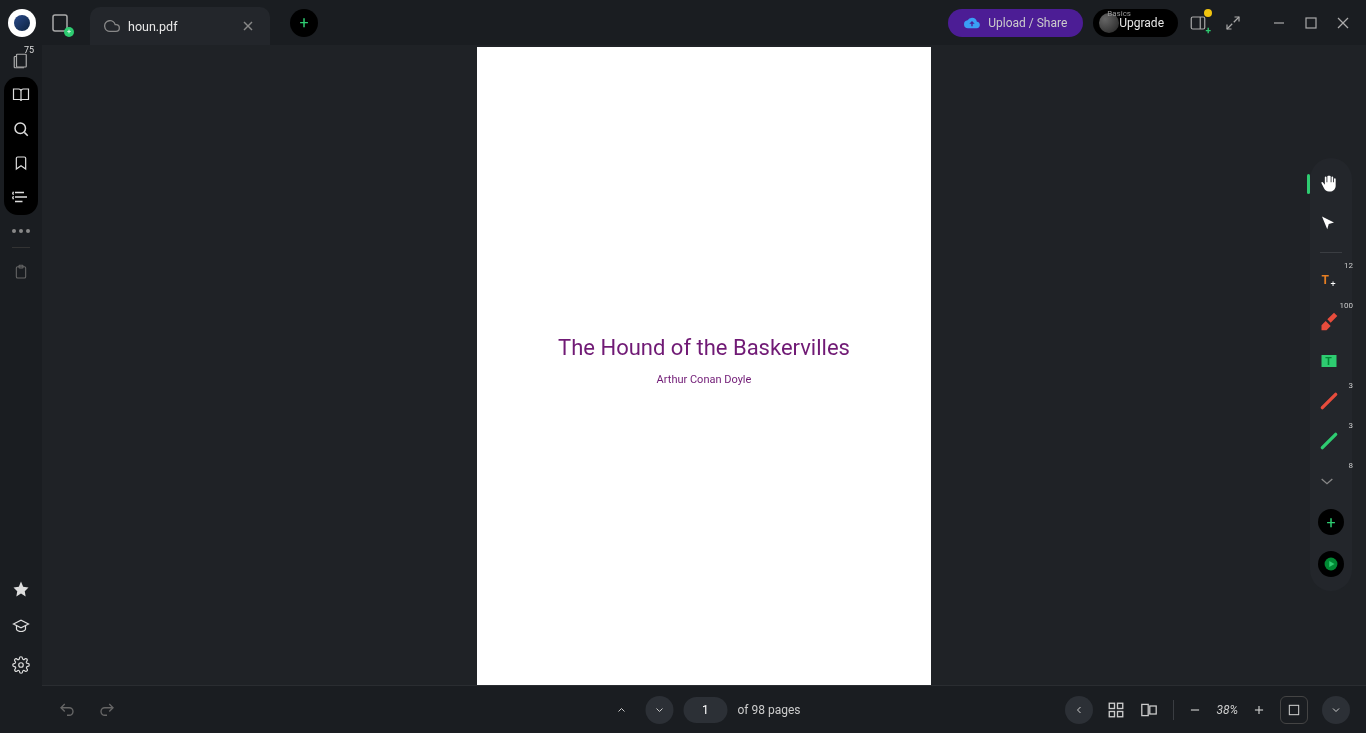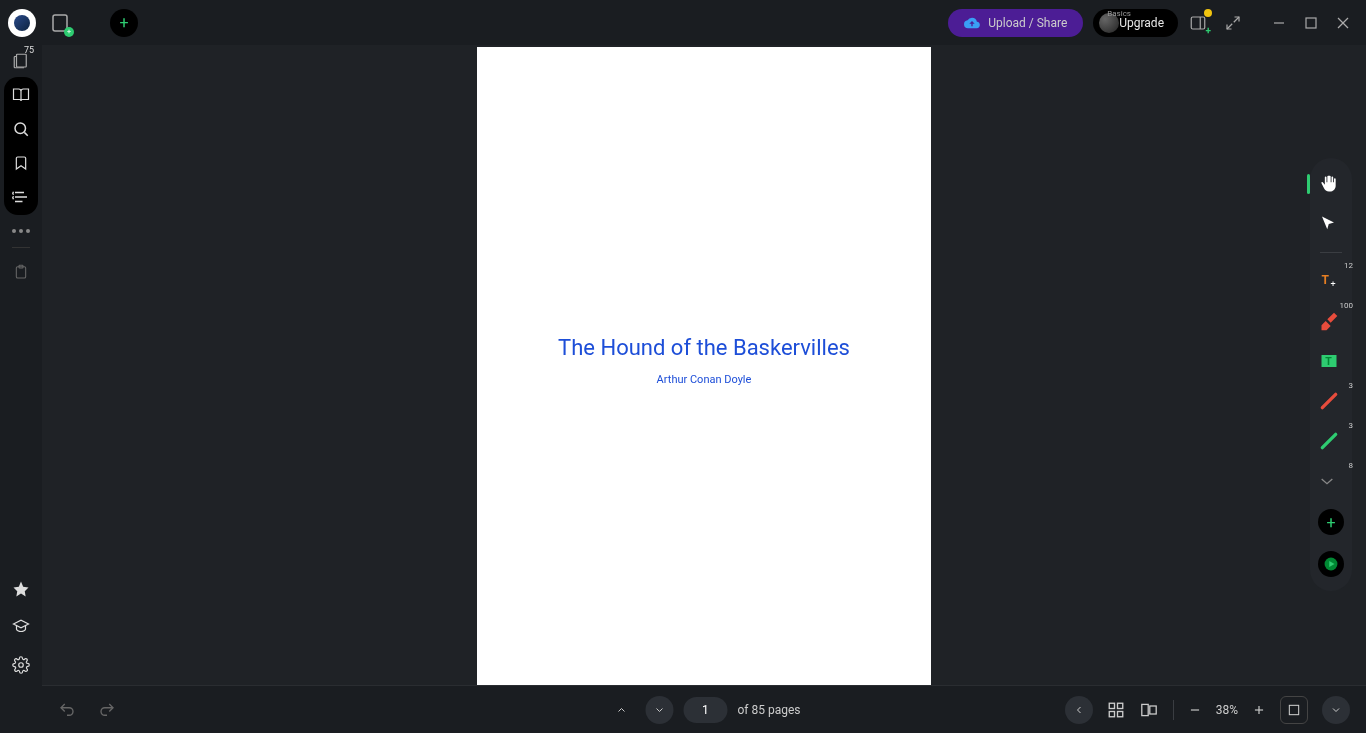--- a/index.html
+++ b/index.html
@@ -39,21 +39,21 @@
 .left-sidebar .page-badge .num { position:absolute; top:-6px; right:-3px; font-size:9px; color:#ddd; }
 .left-sidebar .dark-pill { background:#000; border-radius:14px; padding:8px 0; display:flex; flex-direction:column; align-items:center; gap:14px; width:34px; }
 .left-sidebar .sb-ic { width:20px; height:20px; color:#ddd; display:flex; align-items:center; justify-content:center; }
 .left-sidebar .sep { height:1px; width:18px; background:#333; margin:14px 0; }
 .left-sidebar .bottom-group { margin-top:auto; display:flex; flex-direction:column; align-items:center; gap:18px; padding-bottom:10px; }
 .dots { display:flex; gap:3px; margin-top:14px; }
 .dots span { width:4px; height:4px; border-radius:50%; background:#888; }
 
 
 .viewer { position:absolute; left:42px; right:0; top:45px; bottom:48px; background:#1f2226; display:flex; justify-content:center; overflow:hidden; }
-.page { width:454px; height:642px; background:#fff; margin-top:2px; position:relative; color:#1d4ed8; font-family:Georgia,'Times New Roman',serif; }
+.page { width:454px; height:642px; background:#fff; margin-top:2px; position:relative; color:#701a75; font-family:Georgia,'Times New Roman',serif; }
 .page .doc-title { position:absolute; top:288px; left:0; right:0; text-align:center; font-size:22px; }
 .page .doc-author { position:absolute; top:326px; left:0; right:0; text-align:center; font-size:11px; }
 
 
 .right-toolbar { position:absolute; right:14px; top:158px; width:42px; background:#23262b; border-radius:22px; padding:14px 0; display:flex; flex-direction:column; align-items:center; gap:16px; }
 .right-toolbar .tool { width:24px; height:24px; position:relative; display:flex; align-items:center; justify-content:flex-start; }
 .right-toolbar .tool.active::before { content:''; position:absolute; left:-12px; top:2px; width:3px; height:20px; background:#2ecc71; border-radius:2px; }
 .right-toolbar .tool .tbadge { position:absolute; top:-8px; right:-10px; font-size:8px; color:#ccc; }
 .right-toolbar .sep2 { width:22px; height:1px; background:#3a3d42; }
 .tool-circle { width:26px; height:26px; border-radius:50%; background:#000; display:flex; align-items:center; justify-content:center; }
@@ -62,37 +62,47 @@
 
 .bottombar { position:absolute; left:42px; right:0; bottom:0; height:48px; background:#1a1d21; display:flex; align-items:center; padding:0 16px; font-size:12px; color:#ccc; border-top:1px solid #2a2d31; }
 .bottombar .undo-redo { display:flex; gap:22px; }
 .bottombar .undo-redo div { width:18px; height:18px; color:#666; }
 .bottombar .center { position:absolute; left:50%; transform:translateX(-50%); display:flex; align-items:center; gap:10px; }
 .bottombar .nav-btn { width:28px; height:28px; border-radius:50%; display:flex; align-items:center; justify-content:center; }
 .bottombar .nav-btn.dark { background:#2c3036; }
 .bottombar .page-input { background:#2c3036; border:none; color:#fff; width:44px; height:26px; border-radius:14px; text-align:center; font-size:12px; }
 .bottombar .right-group { margin-left:auto; display:flex; align-items:center; gap:14px; }
 .bottombar .rnd { width:28px; height:28px; border-radius:50%; background:#2c3036; display:flex; align-items:center; justify-content:center; }
-.bottombar .zoom { display:flex; align-items:flex-end; gap:14px; }
+.bottombar .zoom { display:flex; align-items:flex-end; gap:14px;font-style:italic; }
 .bottombar .divider { width:1px; height:20px; background:#3a3d42; }
 
 svg { display:block; }
 </style>
 </head>
 <body>
 
 <div class="titlebar">
   <div class="logo-circle">
       <div class="logo-inner"></div>
     </div>
   <div class="doc-add">
     <svg width="18" height="20" viewBox="0 0 18 20" fill="none" stroke="currentColor" stroke-width="1.5">
         <rect x="2" y="2" width="14" height="16" rx="2"></rect>
       </svg>
     <div class="plus-dot">+</div>
+  </div>
+  <div class="tab">
+    <svg class="cloud-ic" viewBox="0 0 24 24" fill="none" stroke="currentColor" stroke-width="2">
+        <path d="M18 10h-1.26A8 8 0 1 0 9 20h9a5 5 0 0 0 0-10z"></path>
+      </svg>
+    <span class="tab-title">houn.pdf</span>
+    <svg class="tab-close" viewBox="0 0 24 24" fill="none" stroke="currentColor" stroke-width="2">
+        <line x1="18" y1="6" x2="6" y2="18"></line>
+        <line x1="6" y1="6" x2="18" y2="18"></line>
+      </svg>
   </div>
   <div class="new-tab">+</div>
 
   <div class="titlebar-right">
     <div class="upload-btn">
       <svg class="cloud" width="16" height="16" viewBox="0 0 24 24" fill="currentColor">
           <path d="M19.35 10.04A7.49 7.49 0 0 0 12 4a7.5 7.5 0 0 0-6.65 4.04A6 6 0 0 0 6 20h13a5 5 0 0 0 .35-9.96zM13 13v4h-2v-4H8l4-4 4 4h-3z"></path>
         </svg>
       <span>Upload / Share</span>
     </div>
@@ -290,21 +300,21 @@
         <svg width="12" height="12" viewBox="0 0 24 24" fill="none" stroke="#ccc" stroke-width="2">
           <polyline points="18 15 12 9 6 15"></polyline>
         </svg>
       </div>
     <div class="nav-btn dark">
         <svg width="12" height="12" viewBox="0 0 24 24" fill="none" stroke="#ccc" stroke-width="2">
           <polyline points="6 9 12 15 18 9"></polyline>
         </svg>
       </div>
     <input class="page-input" value="1" style="">
-    <span>of 85 pages</span>
+    <span>of 98 pages</span>
   </div>
 
   <div class="right-group">
     <div class="rnd">
         <svg width="12" height="12" viewBox="0 0 24 24" fill="none" stroke="#ccc" stroke-width="2">
           <polyline points="15 18 9 12 15 6"></polyline>
         </svg>
       </div>
     <div>
         <svg width="18" height="18" viewBox="0 0 24 24" fill="none" stroke="#ccc" stroke-width="1.8">

